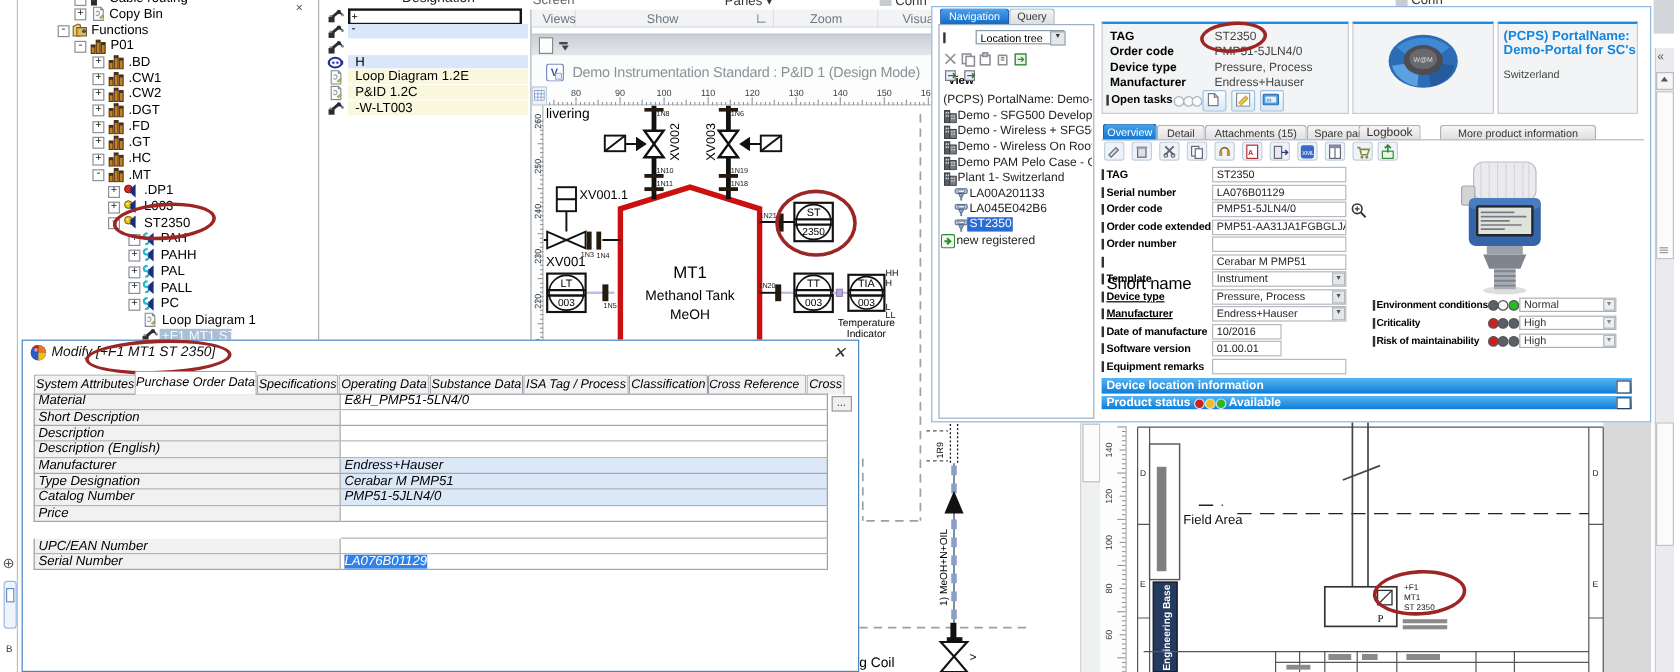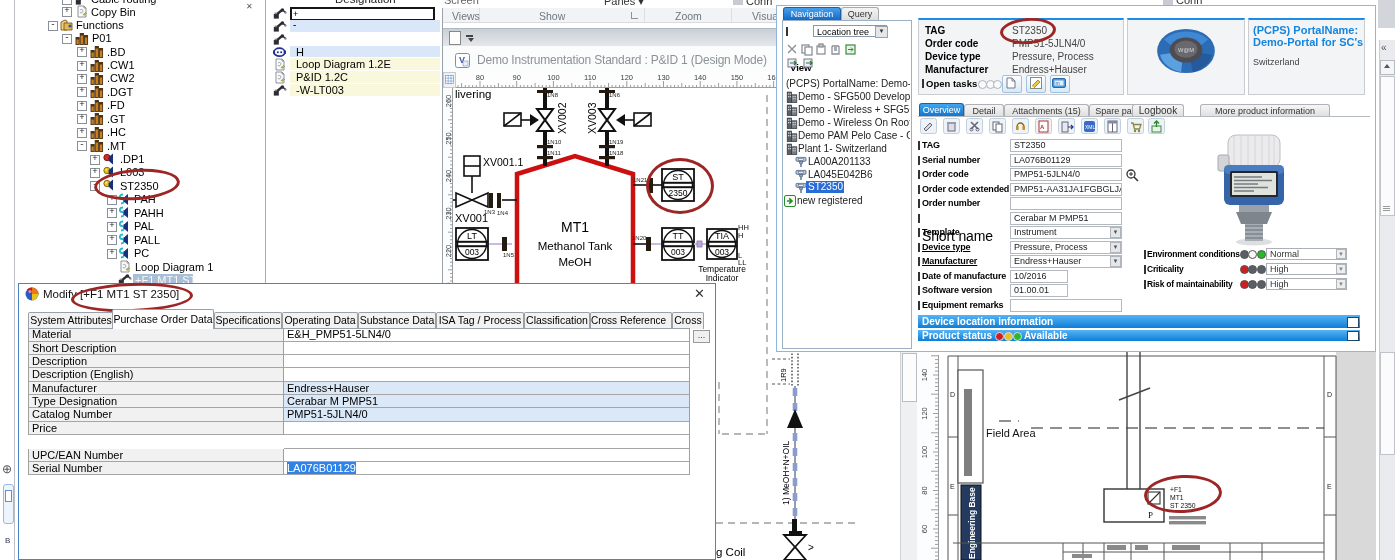--- a/index.html
+++ b/index.html
@@ -995,21 +995,21 @@
     <div class="abs" style="left:560px;top:274.0px;width:10px;height:10px;background:#eceef0;border:1px solid #b0b6bc;box-sizing:border-box;font-size:6px;line-height:8px;text-align:center;color:#888;">▼</div>
     <div class="abs" style="left:142px;top:310px;width:442px;height:13px;background:linear-gradient(#55b4f4,#0e7ed8);color:#fff;font-size:10px;font-weight:bold;line-height:13px;padding-left:4px;box-sizing:border-box;">Device location information</div>
     <div class="abs" style="left:571px;top:312px;width:10px;height:9px;background:#fff;border:1px solid #246;"></div>
     <div class="abs" style="left:142px;top:325px;width:442px;height:11px;background:linear-gradient(#55b4f4,#0e7ed8);color:#fff;font-size:10px;font-weight:bold;line-height:11px;padding-left:4px;box-sizing:border-box;">Product status</div>
     <div class="abs" style="left:219px;top:327px;width:7px;height:7px;border-radius:50%;background:#cc2020;border:1px solid #dde;"></div>
     <div class="abs" style="left:228px;top:327px;width:7px;height:7px;border-radius:50%;background:#e8c020;border:1px solid #dde;"></div>
     <div class="abs" style="left:237px;top:327px;width:7px;height:7px;border-radius:50%;background:#28b828;border:1px solid #dde;"></div>
     <div class="abs" style="left:248px;top:325px;color:#fff;font-size:10px;font-weight:bold;">Available</div>
     <div class="abs" style="left:571px;top:326px;width:10px;height:8px;background:#fff;border:1px solid #246;"></div>
   </div>
-<div id="dialog" class="abs" style="left:18px;top:283px;width:698px;height:211px;">
+<div id="dialog" class="abs" style="left:18px;top:283px;width:698px;height:211px;font-style:italic;">
     <div class="abs" style="left:0;top:0;width:698px;height:277px;background:#fff;border:1px solid #4a84c4;box-sizing:border-box;"></div>
     <svg class="abs" style="left:7px;top:4px;" width="14" height="14" viewBox="0 0 14 14">
       <circle cx="7" cy="7" r="6.5" fill="#2a5ac8"></circle>
       <path d="M7,7 L7,0.5 A6.5,6.5 0 0 1 13.5,7 Z" fill="#e87818"></path>
       <path d="M7,7 L13.5,7 A6.5,6.5 0 0 1 7,13.5 Z" fill="#e8c018"></path>
       <path d="M7,7 L2,2.5 A6.5,6.5 0 0 1 7,0.5 Z" fill="#cc2020"></path>
       <circle cx="5" cy="4.5" r="1.6" fill="#fff" opacity="0.5"></circle>
     </svg>
     <div class="abs" style="left:25px;top:5px;font-size:11.5px;color:#111;white-space:nowrap;">Modify [+F1 MT1 ST 2350]</div>
     <div class="abs" style="left:676px;top:3px;font-size:13px;color:#333;">✕</div>

